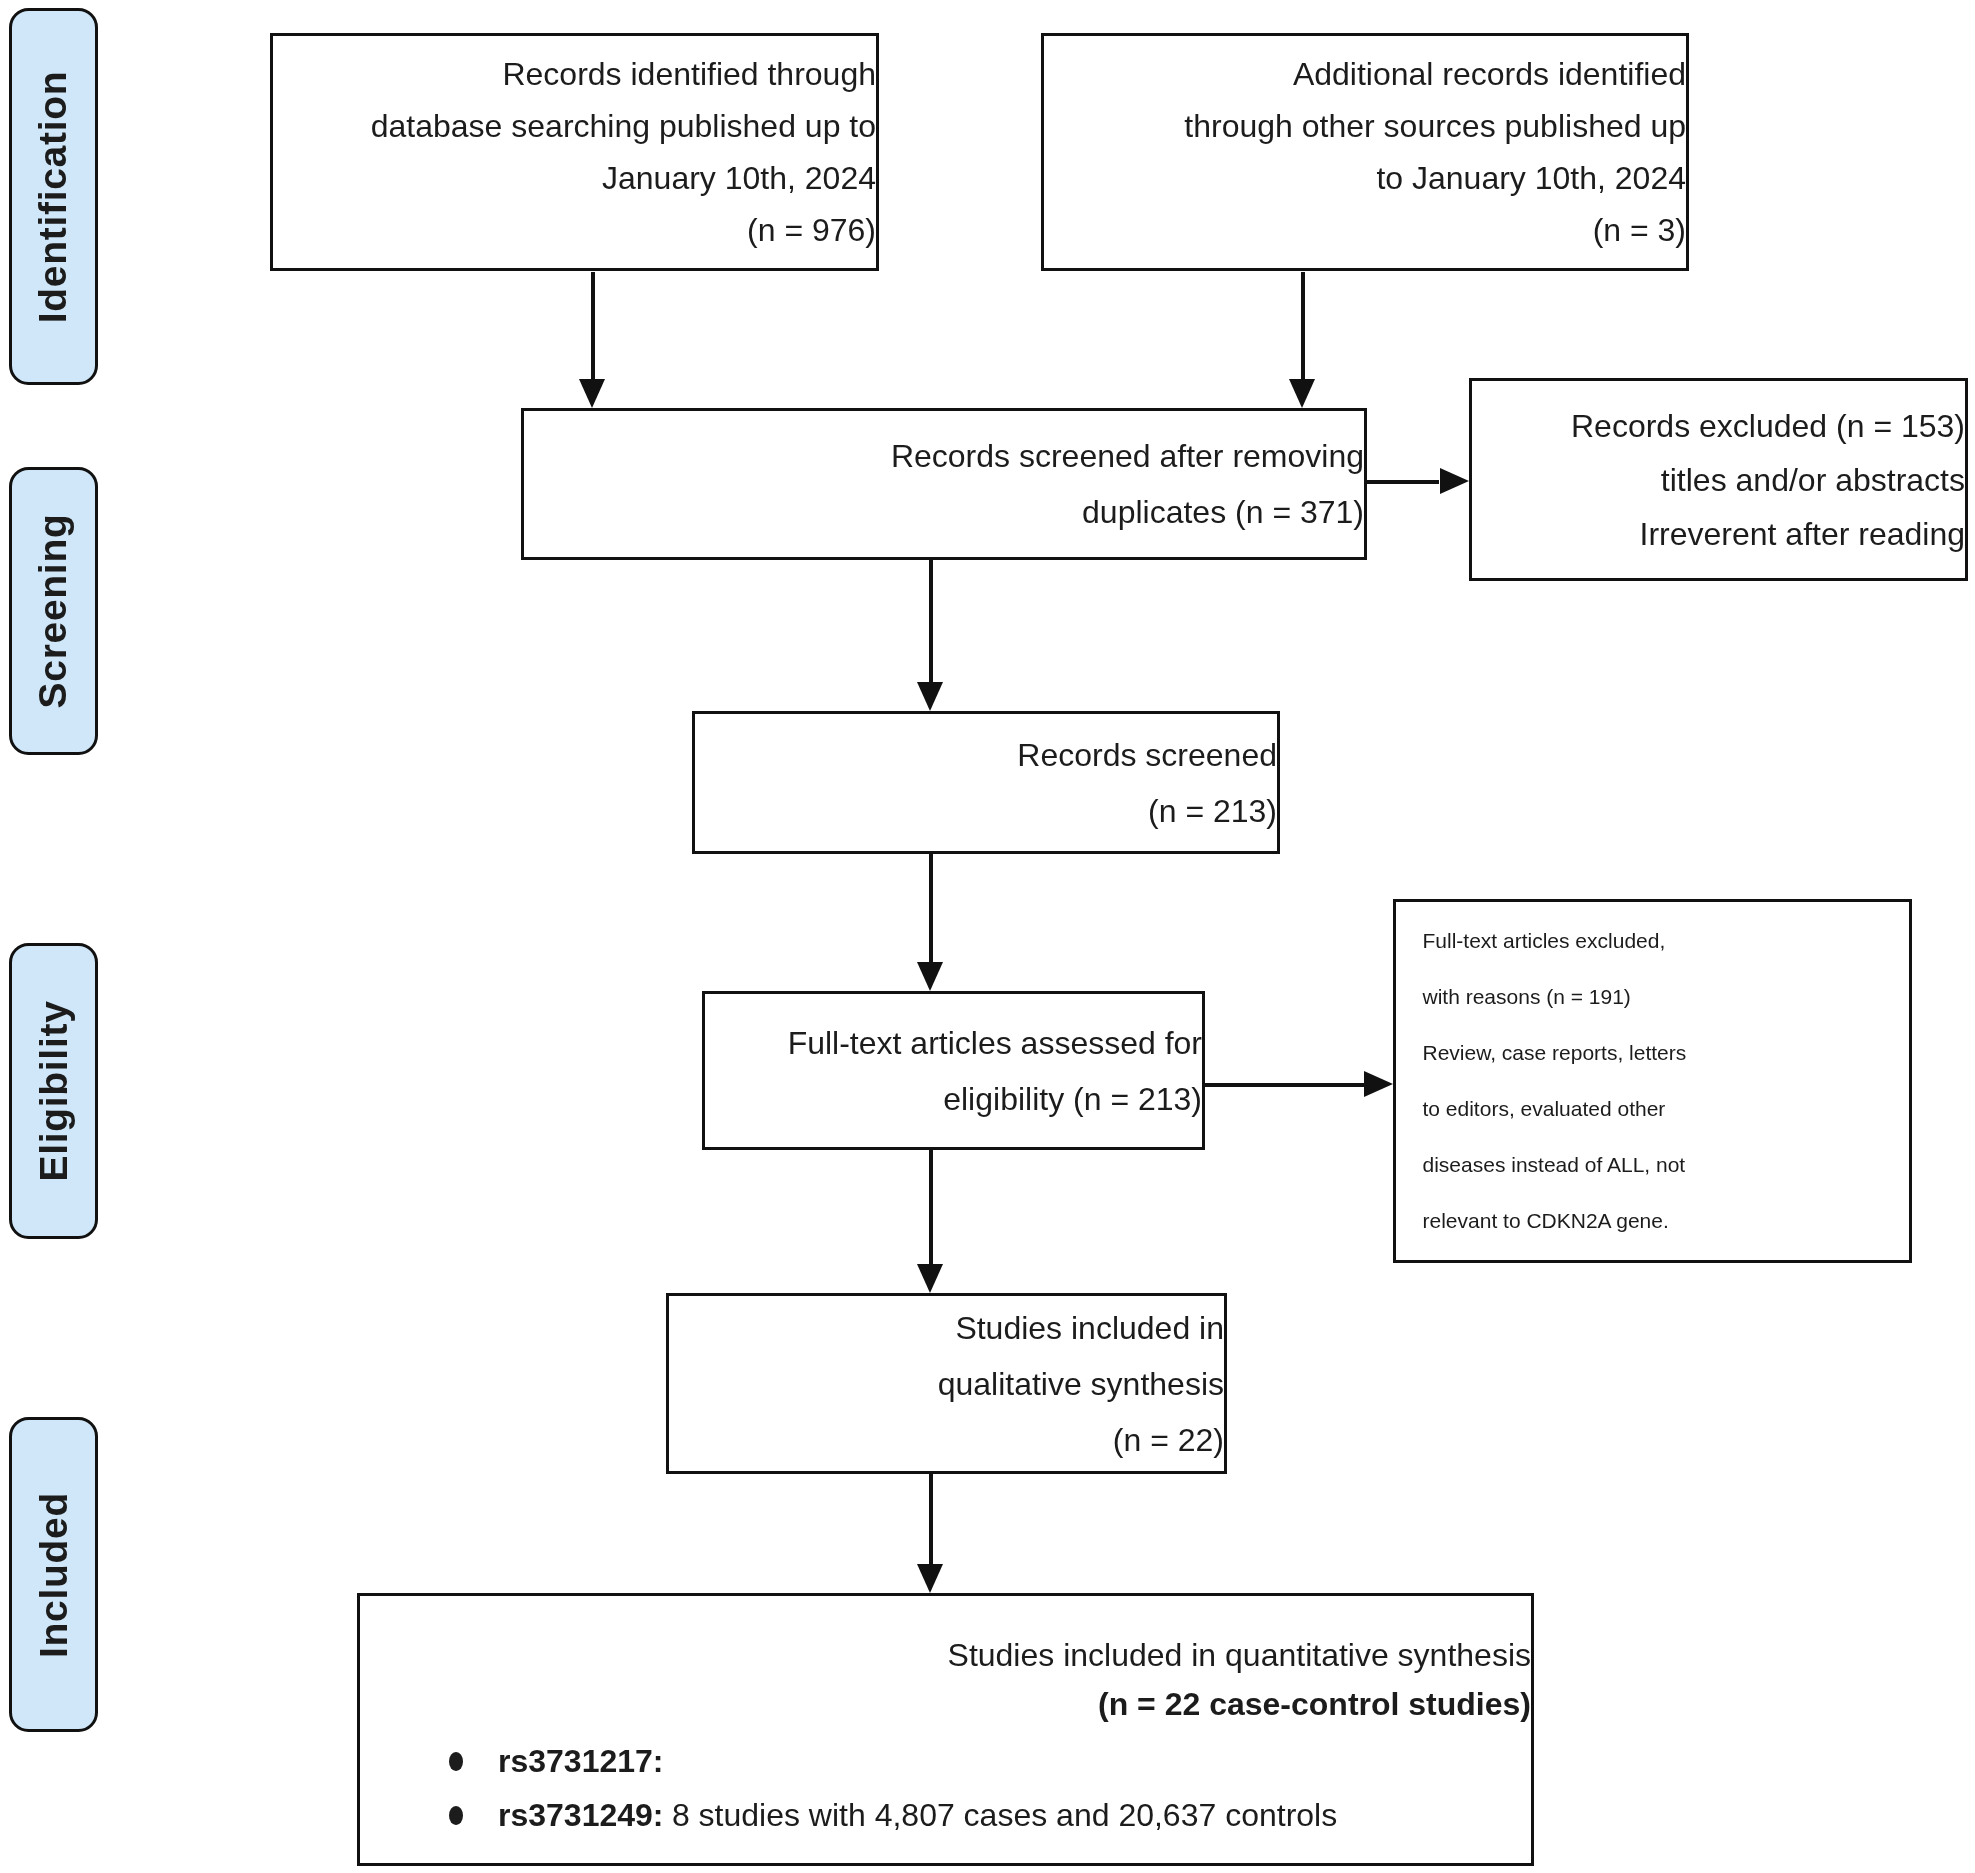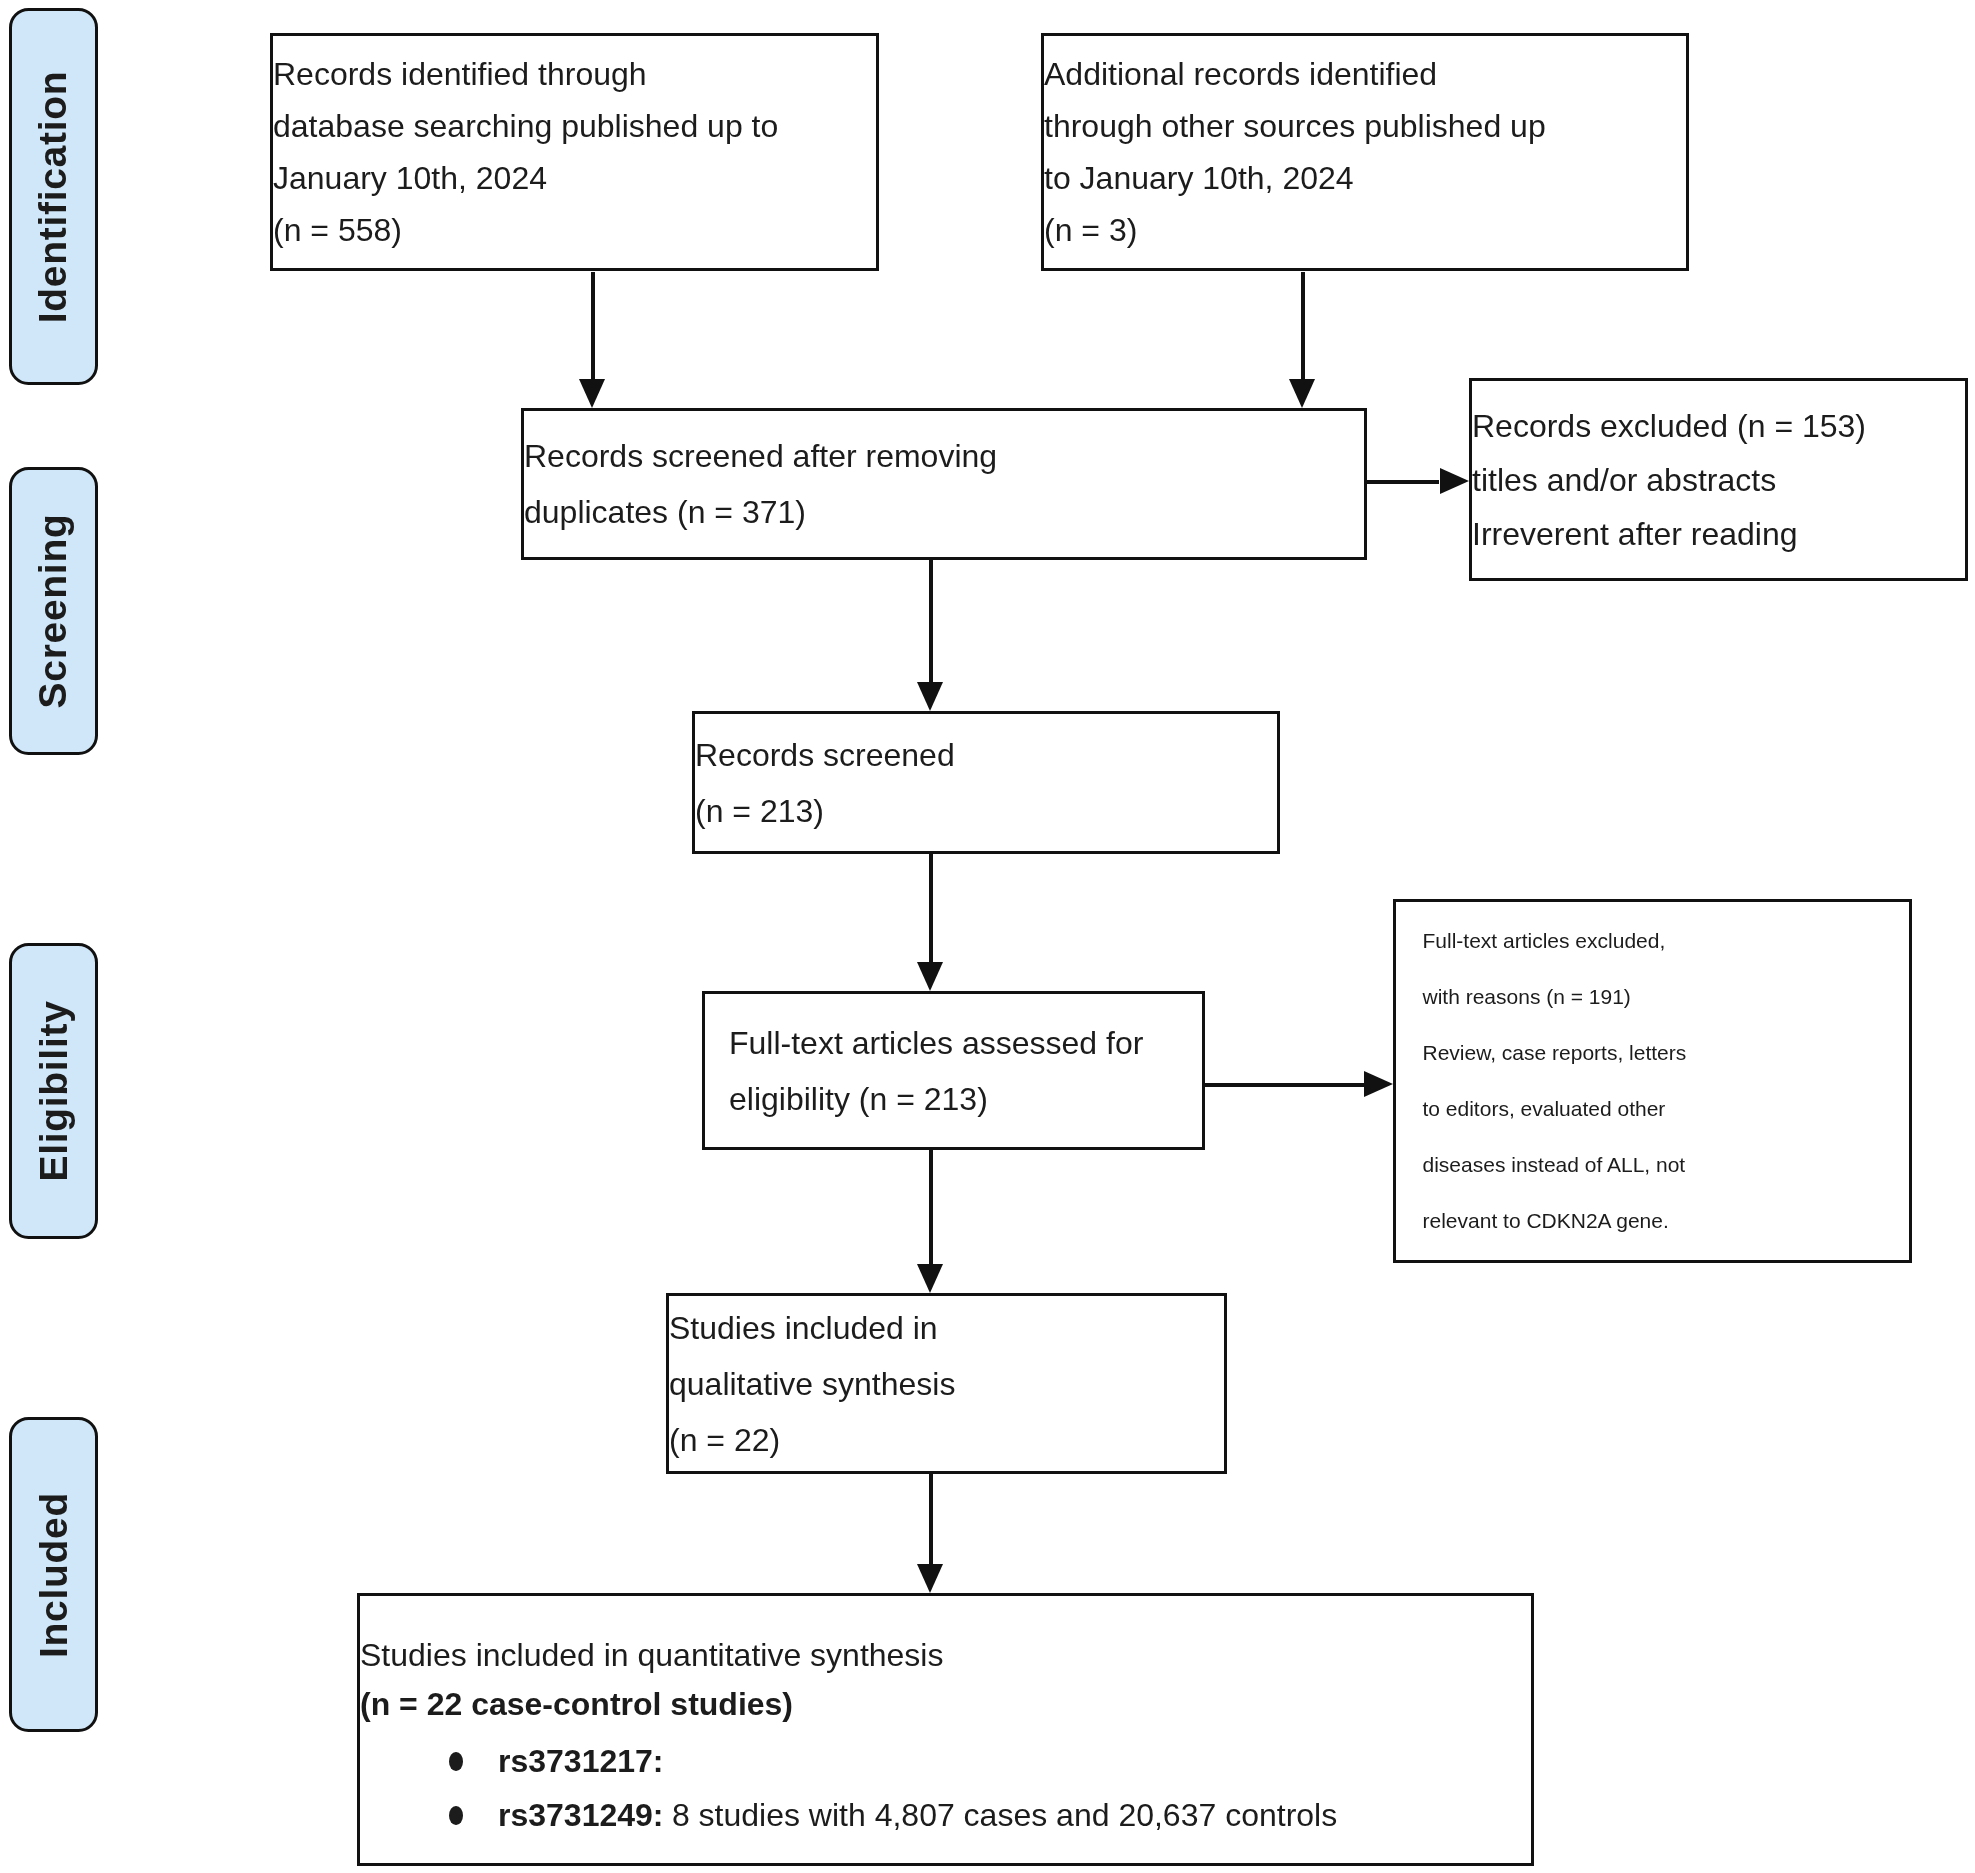--- a/index.html
+++ b/index.html
@@ -42,21 +42,21 @@
 
   
   .fbox {
     position: absolute;
     box-sizing: border-box;
     background: #ffffff;
     border: 3.5px solid var(--box-border, #111111);
     display: flex;
     flex-direction: column;
     justify-content: center;
-    align-items: flex-start;
+    align-items: flex-end;
     text-align: center;
     font-size: 32px;
     color: var(--text, #1c1c1c);
   }
   .fbox .ln { line-height: 52px; }
 
   #box-identified-db     { left: 270px;  top: 33px;   width: 609px;  height: 238px; }
   #box-identified-other  { left: 1041px; top: 33px;   width: 648px;  height: 238px; }
   #box-screened-dup      { left: 521px;  top: 408px;  width: 846px; height: 152px; }
   #box-screened-dup .ln      { line-height: 56px; }
@@ -133,21 +133,21 @@
     <span class="stage-label">Eligibility</span>
   </div>
   <div class="stage stage-included">
     <span class="stage-label">Included</span>
   </div>
 
   <div class="fbox" id="box-identified-db">
     <div class="ln">Records identified through</div>
     <div class="ln">database searching published up to</div>
     <div class="ln">January 10th, 2024</div>
-    <div class="ln">(n = 558)</div>
+    <div class="ln">(n = 976)</div>
   </div>
 
   <div class="fbox" id="box-identified-other">
     <div class="ln">Additional records identified</div>
     <div class="ln">through other sources published up</div>
     <div class="ln">to January 10th, 2024</div>
     <div class="ln">(n = 3)</div>
   </div>
 
   <div class="fbox" id="box-screened-dup">

